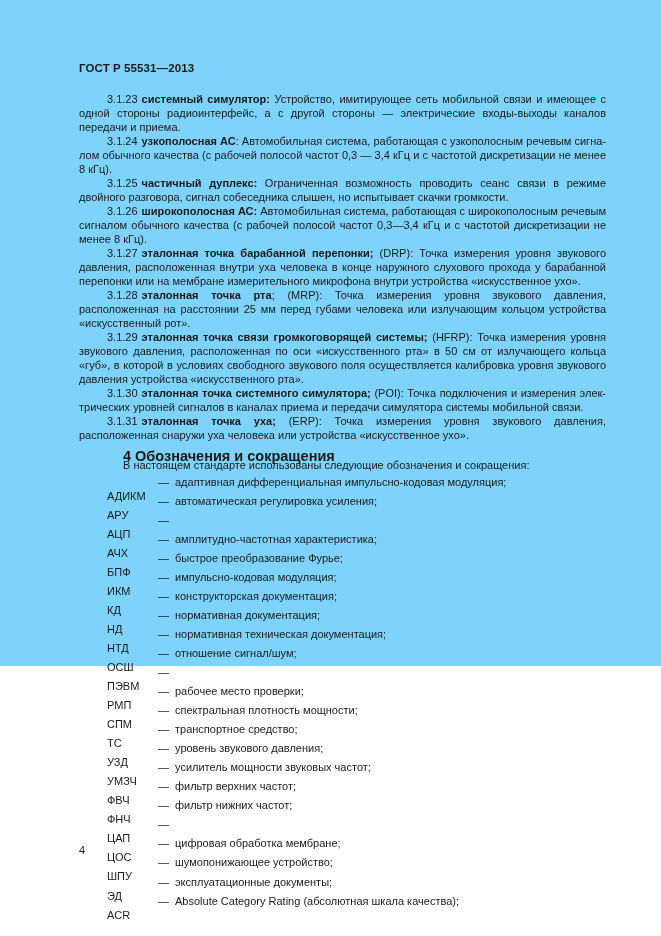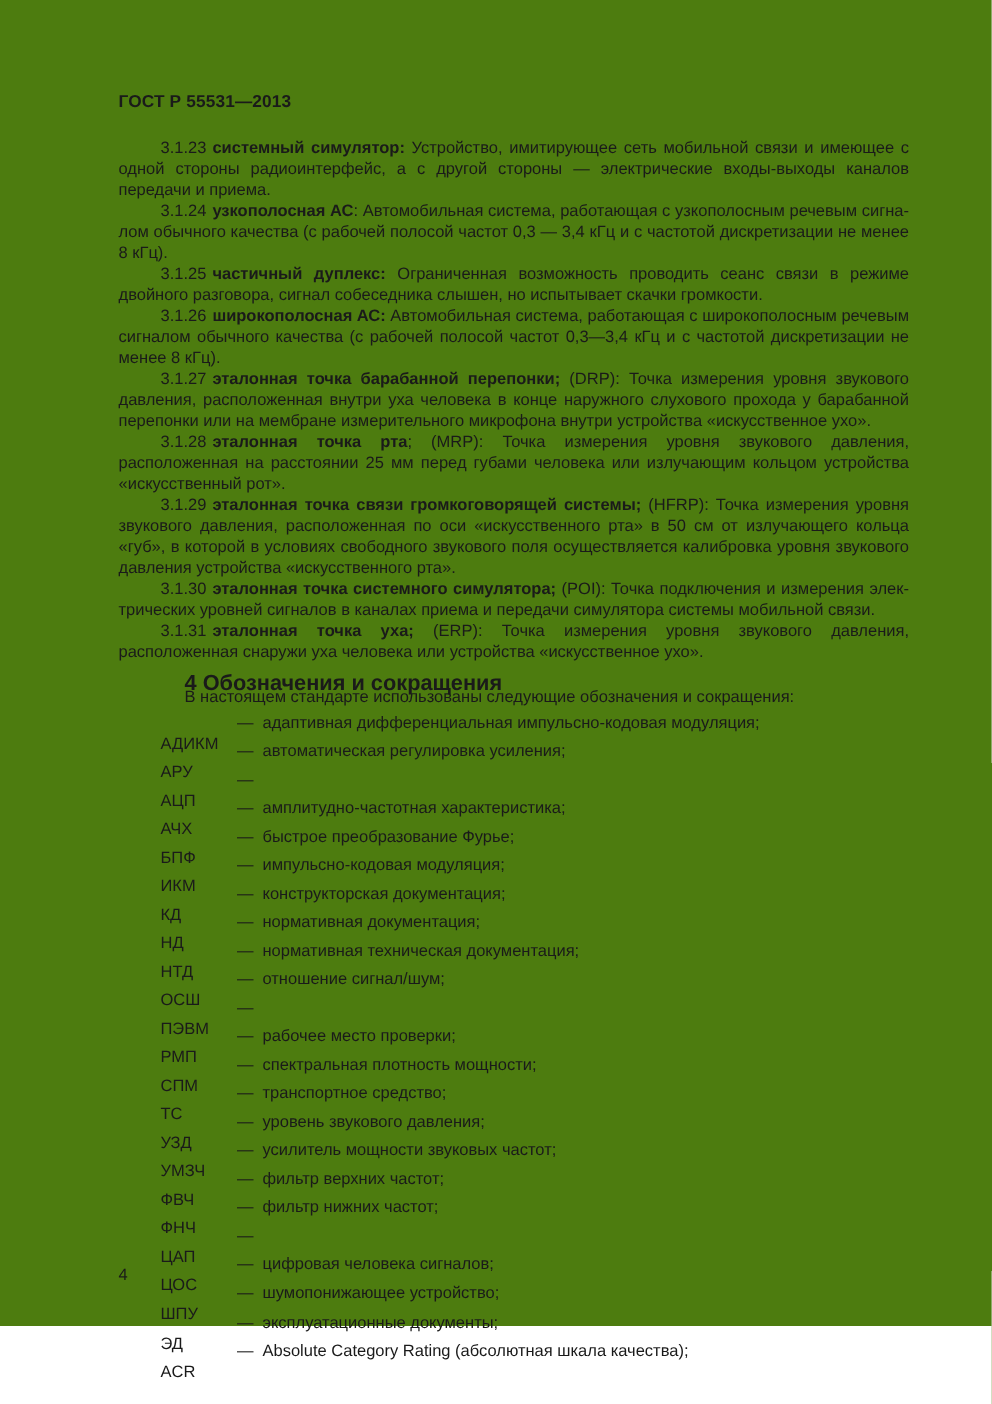--- a/index.html
+++ b/index.html
@@ -1,18 +1,18 @@
 <!DOCTYPE html>
 <html><head>
 <meta charset="utf-8">
 <style>
   html, body { margin: 0; padding: 0; background: #ffffff; }
   body { width: 661px; height: 936px; position: relative; overflow: hidden;
          font-family: "Liberation Sans", sans-serif; color: #1a1a1a; }
-  .page { position: absolute; left: 0; top: 0; width: 661px; height: 884px; background: #4d7c0f; }
+  .page { position: absolute; left: 0; top: 0; width: 661px; height: 666px; background: #7dd3fc; }
   .doc-header { position: absolute; left: 79px; top: 62px; font-weight: bold; font-size: 11.5px; letter-spacing: 0.1px; }
   .body-text { position: absolute; left: 79px; top: 92px; width: 527px; font-size: 11px; line-height: 14px; }
   .para { margin: 0; text-indent: 28px; text-align: justify; hyphens: manual; }
   .para .num { margin-right: 4px; }
   .para b { font-weight: bold; }
   .section-title { position: absolute; left: 107px; top: 432px; font-size: 14.5px; font-weight: bold; margin: 16px; }
   .intro { position: absolute; left: 107px; top: 459px; font-size: 11px; margin-left: 16px; }
   .abbr-list { position: absolute; left: 107px; top: 472px; font-size: 11px; margin: 0; padding: 0; list-style: none; }
   .abbr-row { height: 19.05px; display: flex; align-items: center; white-space: nowrap; }
   .abbr-term { width: 51px; margin-top: 28px; }
@@ -131,21 +131,21 @@
         <span class="abbr-dash">—</span>
         <span class="abbr-def">фильтр нижних частот;</span>
       </li>
     <li class="abbr-row">
         <span class="abbr-term">ЦАП</span>
         <span class="abbr-dash">—</span>
       </li>
     <li class="abbr-row">
         <span class="abbr-term">ЦОС</span>
         <span class="abbr-dash">—</span>
-        <span class="abbr-def">цифровая человека сигналов;</span>
+        <span class="abbr-def">цифровая обработка мембране;</span>
       </li>
     <li class="abbr-row">
         <span class="abbr-term">ШПУ</span>
         <span class="abbr-dash">—</span>
         <span class="abbr-def">шумопонижающее устройство;</span>
       </li>
     <li class="abbr-row">
         <span class="abbr-term">ЭД</span>
         <span class="abbr-dash">—</span>
         <span class="abbr-def">эксплуатационные документы;</span>

